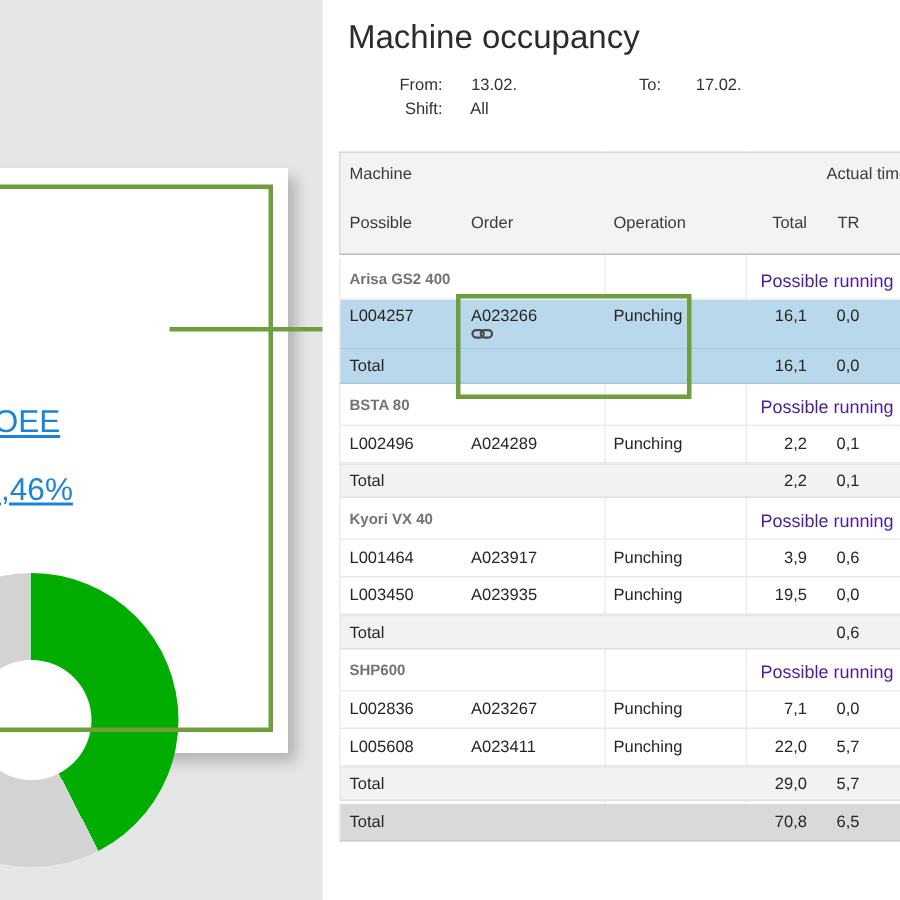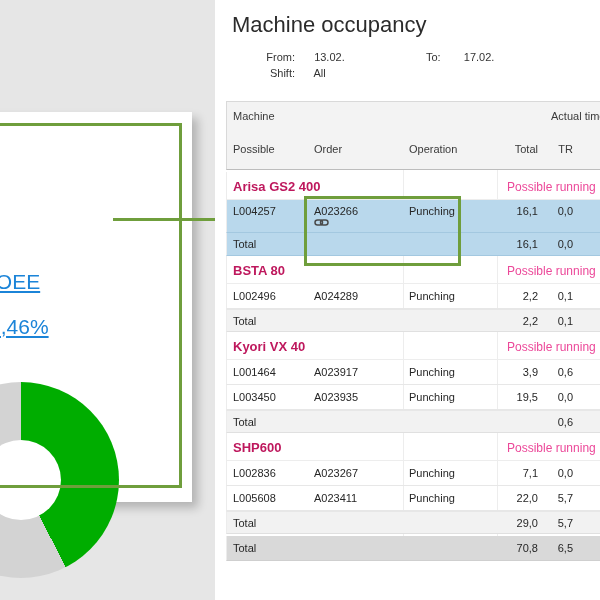--- a/index.html
+++ b/index.html
@@ -50,22 +50,22 @@
   .lab-box{display:inline-block;width:50px;text-align:right;}
   
   .tbl{position:absolute;left:11px;top:101px;width:374px;}
   .thead{
     position:relative;height:69px;background:#f3f3f3;box-sizing:border-box;
     border-top:1px solid #d9d9d9;border-bottom:1px solid #bdbdbd;border-left:1px solid #d9d9d9;
   }
   .hcell{position:absolute;font-size:11px;color:#3a3a3a;white-space:nowrap;}
   .trow{position:relative;box-sizing:border-box;font-size:11px;color:#262626;border-left:1px solid #ececec;}
   .ghead{height:28px;line-height:30px;border-bottom:1px solid #ededed;}
-  .ghead .name{font-weight:700;font-size:13px;color:#be185d;}
-  .ghead .possible{position:absolute;left:280px;top:0;font-size:12px;color:#ec4899;white-space:nowrap;}
+  .ghead .name{font-weight:700;font-size:10px;color:#737373;}
+  .ghead .possible{position:absolute;left:280px;top:0;font-size:12px;color:#4c1d95;white-space:nowrap;}
   .drow{height:25px;line-height:25px;border-bottom:1px solid #e7e7e7;}
   .drow.two{height:33px;line-height:22px;}
   .total{height:23px;line-height:23px;background:#f2f2f2;border-bottom:1px solid #e0e0e0;border-top:1px solid #e7e7e7;}
   .grand{height:25px;line-height:25px;background:#d9d9d9;margin-top:2px;border-bottom:1px solid #cfcfcf;}
   .hl{background:#b9d8ec;padding-left:28px;}
   .drow.hl{border-bottom:1px solid #a3c8e0;}
   .total.hl{background:#b9d8ec;border-top:none;border-bottom:1px solid #a3c8e0;}
   .c{position:absolute;top:0;white-space:nowrap;}
   .c.a{left:6px;}
   .c.o{left:87px;}

